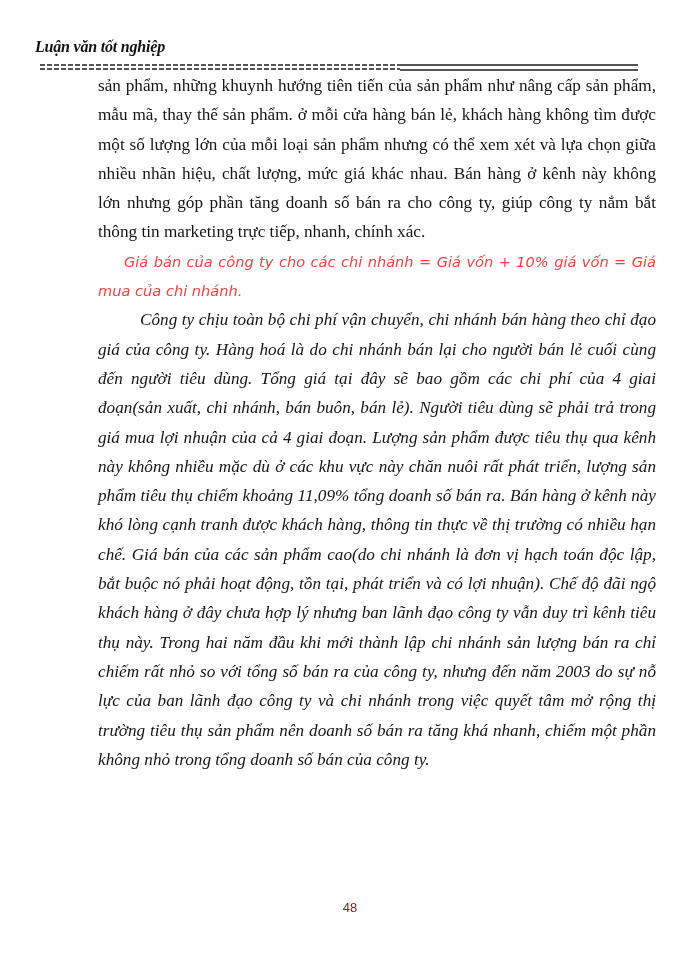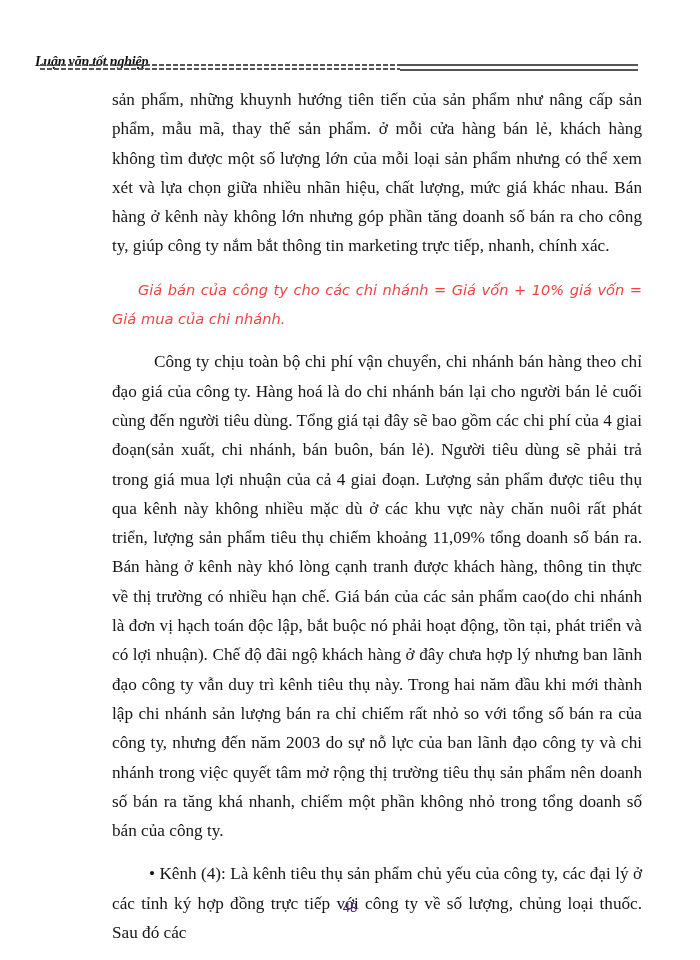--- a/index.html
+++ b/index.html
@@ -14,24 +14,23 @@
       overflow: hidden;
       color: #111111;
     }
     .page-header {
       position: absolute;
       left: 35px;
       top: 38px;
       font-family: "Liberation Serif", serif;
       font-style: italic;
       font-weight: bold;
-      font-size: 14px;
+      font-size: 16px;
       color: #111;
       letter-spacing: -0.2px;
-      margin-top: 16px;
     }
     .header-rule {
       position: absolute;
       left: 40px;
       top: 64px;
       width: 598px;
       height: 7px;
     }
     .header-rule .dashes {
       position: absolute;
@@ -55,54 +54,53 @@
       position: absolute;
       left: 98px;
       top: 71px;
       width: 558px;
       font-family: "Liberation Serif", serif;
       font-size: 17.2px;
       line-height: 29.3px;
       color: #151515;
     }
     .body-text p {
-      margin: 14px;
+      margin: 0;
       text-align: justify;
     }
-    .indent-first { text-indent: 42px; }
+    .indent-first { text-indent: 42px; font-style: italic; }
     .bullet-line { text-indent: 37px; }
     .formula {
       font-family: "DejaVu Sans", sans-serif;
       font-style: italic;
       font-size: 14.6px;
       color: #ef4444;
       text-indent: 26px;
       line-height: 29.3px;
     }
     .page-number {
       position: absolute;
       top: 900px;
       left: 0;
       width: 700px;
       text-align: center;
       font-family: "Liberation Sans", sans-serif;
       font-size: 13px;
-      color: #4c1d95;
+      color: #7f1d1d;
     }
   </style>
 </head>
 <body>
 
 <div class="page-header">Luận văn tốt nghiệp</div>
 
 <div class="header-rule">
   <div class="dashes"></div>
   <div class="solid"></div>
 </div>
 
 <div class="body-text">
   <p class="continuation">sản phẩm, những khuynh hướng tiên tiến của sản phẩm như nâng cấp sản phẩm, mẫu mã, thay thế sản phẩm. ở  mỗi cửa hàng bán lẻ, khách hàng không tìm được một số lượng lớn của mỗi loại sản phẩm nhưng có thể xem xét và lựa chọn giữa nhiều nhãn hiệu, chất lượng, mức giá khác nhau. Bán hàng ở kênh này không lớn nhưng góp phần tăng doanh số bán ra cho công ty, giúp công ty nắm bắt thông tin marketing trực tiếp, nhanh, chính xác.</p>
   <p class="formula">Giá bán của công ty cho các chi nhánh = Giá vốn + 10% giá vốn = Giá mua của chi nhánh.</p>
   <p class="indent-first">Công ty chịu toàn bộ chi phí vận chuyển, chi nhánh bán hàng theo chỉ đạo giá của công ty. Hàng hoá là do chi nhánh bán lại cho người bán lẻ cuối cùng đến người tiêu dùng. Tổng giá tại đây sẽ bao gồm các chi phí của 4 giai đoạn(sản xuất, chi nhánh, bán buôn, bán lẻ). Người tiêu dùng sẽ phải trả trong giá mua lợi nhuận của cả 4 giai đoạn. Lượng sản phẩm được tiêu thụ qua kênh này không nhiều mặc dù ở các khu vực này chăn nuôi rất phát triển, lượng sản phẩm tiêu thụ chiếm khoảng 11,09% tổng doanh số bán ra. Bán hàng ở kênh này khó lòng cạnh tranh được khách hàng, thông tin thực về thị trường có nhiều hạn chế. Giá bán của các sản phẩm cao(do chi nhánh là đơn vị hạch toán độc lập, bắt buộc nó phải hoạt động, tồn tại, phát triển và có lợi nhuận). Chế độ đãi ngộ khách hàng ở đây chưa hợp lý nhưng ban lãnh đạo công ty vẫn duy trì kênh tiêu thụ này. Trong hai năm đầu khi mới thành lập chi nhánh sản lượng bán ra chỉ chiếm rất nhỏ so với tổng số bán ra của công ty, nhưng đến năm 2003 do sự nỗ lực của ban lãnh đạo công ty và chi nhánh trong việc quyết tâm mở rộng thị trường tiêu thụ sản phẩm nên doanh số bán ra tăng khá nhanh, chiếm một phần không nhỏ trong tổng doanh số bán của công ty.</p>
-  <p class="bullet-line">• Kênh (4): Là kênh tiêu thụ sản phẩm chủ yếu của công ty, các đại lý ở các tỉnh ký hợp đồng trực tiếp với công ty về số lượng, chủng loại thuốc. Sau đó các</p>
 </div>
 
 <div class="page-number">48</div>
 
 </body></html>

